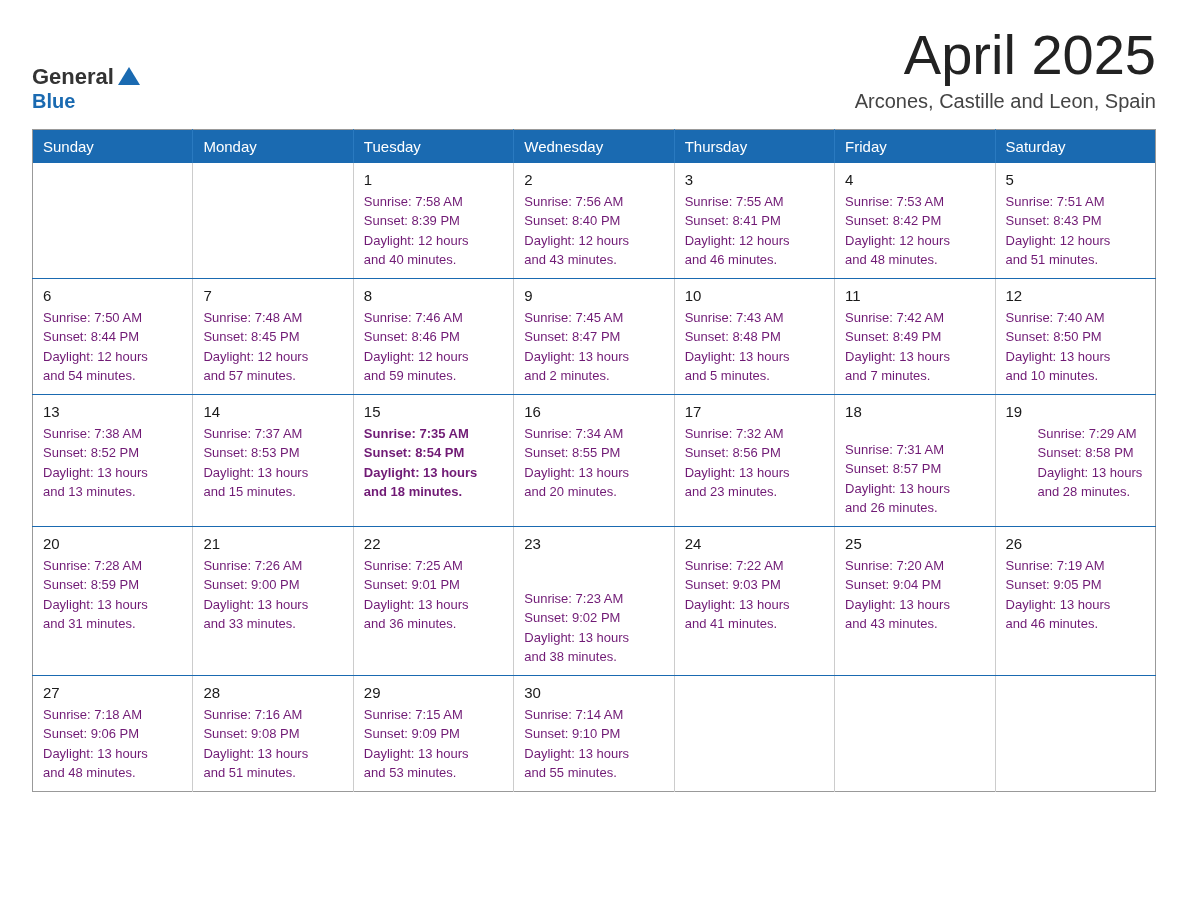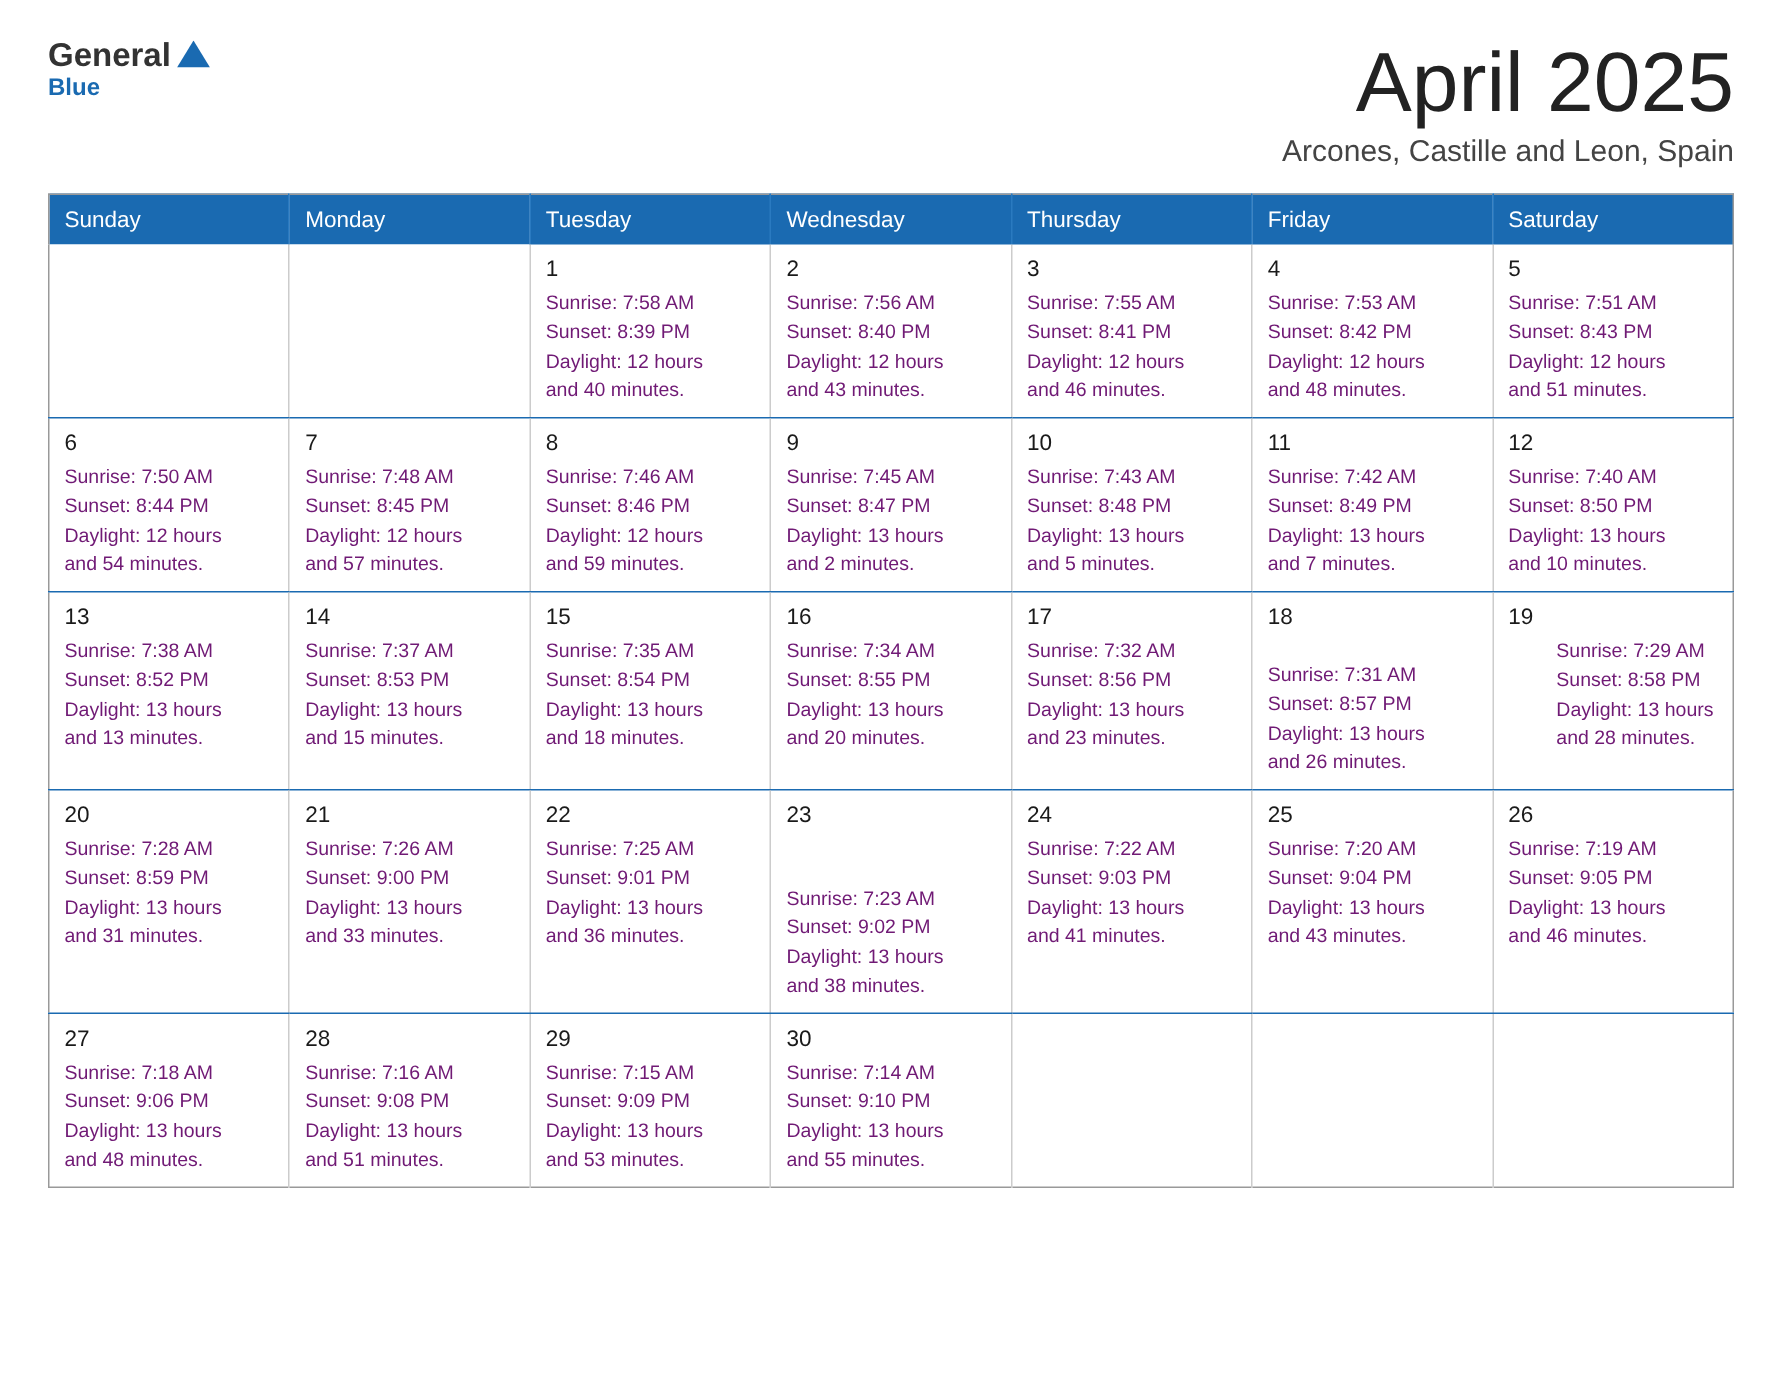--- a/index.html
+++ b/index.html
@@ -6,30 +6,30 @@
     body {
       font-family: Arial, sans-serif;
       background: #fff;
       padding: 24px 32px;
       width: 1188px;
       min-height: 918px;
     }
     .header-area {
       display: flex;
       justify-content: space-between;
-      align-items: flex-start;
+      align-items: flex-end;
       margin-bottom: 16px;
     }
     .logo-text-general {
       font-size: 22px;
       font-weight: bold;
       color: #333;
     }
     .logo-text-blue {
-      font-size: 16px;
+      font-size: 20px;
       font-weight: bold;
       color: #1a6ab1;
     }
     .title-area {
       text-align: right;
     }
     .month-title {
       font-size: 56px;
       font-weight: 300;
       color: #222;
@@ -232,21 +232,21 @@
         </td>
         <td>
           <span class="day-number">14</span>
           <div class="day-info" style="white-space: pre-line;">Sunrise: 7:37 AM
 Sunset: 8:53 PM
 Daylight: 13 hours
 and 15 minutes.</div>
         </td>
         <td>
           <span class="day-number">15</span>
-          <div class="day-info" style="white-space: pre-line;">Sunrise: 7:35 AM
+          <div class="day-info" style="white-space: pre-line; font-weight: bold;">Sunrise: 7:35 AM
 Sunset: 8:54 PM
 Daylight: 13 hours
 and 18 minutes.</div>
         </td>
         <td>
           <span class="day-number">16</span>
           <div class="day-info" style="white-space: pre-line;">Sunrise: 7:34 AM
 Sunset: 8:55 PM
 Daylight: 13 hours
 and 20 minutes.</div>

